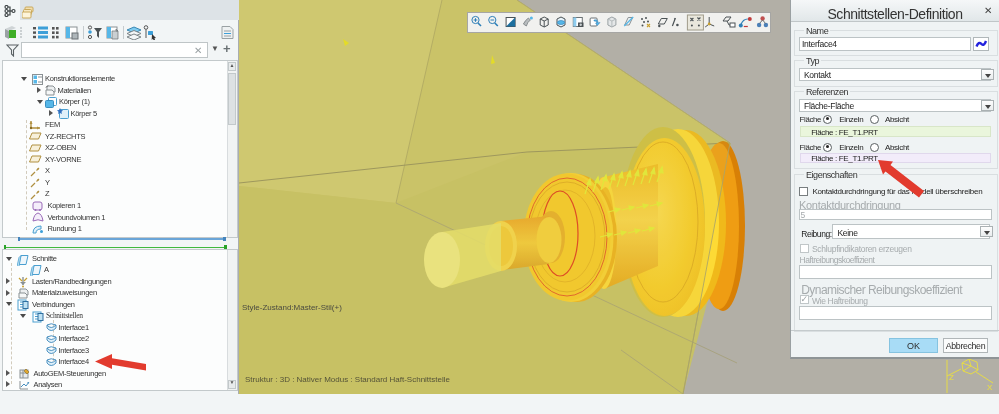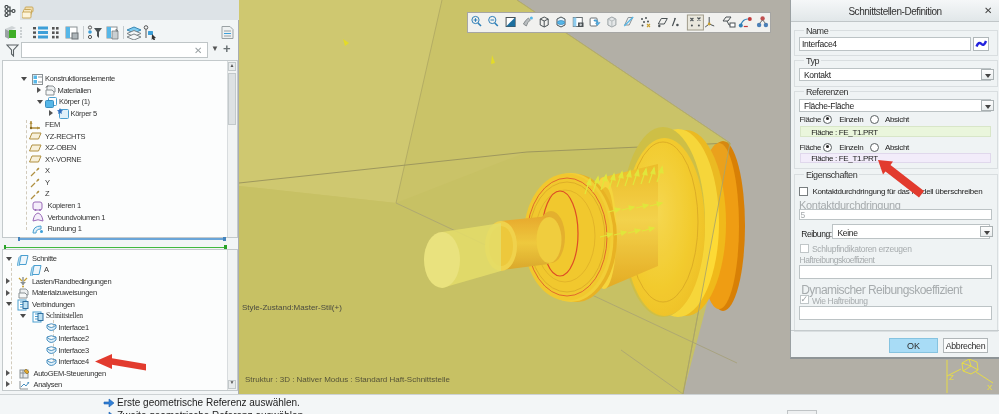--- a/index.html
+++ b/index.html
@@ -269,21 +269,21 @@
           <circle cx="297.9" cy="12" r="2.2" fill="#4a7fb8"></circle>
           <path d="M291.5,10.5 l3,-3.5 M297.5,10.5 l-2.8,-3.5" stroke="#6a7174"></path>
         </g>
     </svg>
   </div>
 
   <div class="abs" id="dialog" style="left:790px;top:0;width:209px;height:359px;
        background:#eff3f4;border-left:1px solid #9aa0a2;border-bottom:2px solid #8e9496;box-sizing:border-box;
        font-size:8.5px;letter-spacing:-0.3px;color:#2e2e2e;">
     <div class="abs" style="left:0;top:0;width:208px;height:22px;background:linear-gradient(#f5f7f8,#e1e7e9);border-bottom:1px solid #c0c6c8;box-sizing:border-box;"></div>
-    <div class="txt" style="left:0;top:6px;width:208px;text-align:center;font-size:10px;letter-spacing:-0.45px;color:#333;">Schnittstellen-Definition</div>
+    <div class="txt" style="left:0;top:6px;width:208px;text-align:center;font-size:14px;letter-spacing:-0.45px;color:#333;">Schnittstellen-Definition</div>
     <div class="txt" style="left:193px;top:5px;font-size:10px;color:#444;">✕</div>
 
     <div class="group" style="left:3px;top:30px;width:202px;height:24px;">
         <span class="glabel">Name</span>
       </div>
     <div class="abs field" style="left:8px;top:37px;width:172px;height:14px;"></div>
     <div class="txt" style="left:11px;top:39px;">Interface4</div>
     <div class="abs" style="left:182px;top:37px;width:16px;height:14px;background:#fff;border:1px solid #b0b7b9;box-sizing:border-box;">
       <svg width="14" height="12">
           <path d="M2.5,8.5 q2,-5.5 5,-2.5 q2.5,2.5 4.5,-3" fill="none" stroke="#2222dd" stroke-width="2.4"></path>
@@ -678,31 +678,20 @@
         <svg class="ticon" style="left:18px;" width="13" height="12">
             <path d="M2,10 V2 M2,10 H10" stroke="#8a9194" fill="none"></path>
             <path d="M3,8 l3,-3 l2,2 l3,-4" stroke="#4a90c0" fill="none"></path>
             <path d="M11,3 l-2,0.5 l1.5,1.5 z" fill="#4a90c0"></path>
           </svg>
         <span class="tlabel" style="left:33.5px;">Analysen</span>
         </div>
     </div>
   </div>
 
-  <div class="abs" id="statusbar" style="left:0;top:394px;width:999px;height:20px;background:#f3f6f7;border-top:1px solid #cdd2d4;box-sizing:border-box;">
-    <div class="txt" style="left:117px;top:2px;font-size:10px;">Erste geometrische Referenz auswählen.</div>
-    <div class="txt" style="left:117px;top:15px;font-size:10px;">Zweite geometrische Referenz auswählen.</div>
-    <svg class="abs" style="left:103px;top:3px;" width="12" height="10">
-        <path d="M1,4 h5 v-3 l5,4 l-5,4 v-3 h-5 z" fill="#2f7fd6" stroke="#1c5fae" stroke-width="0.6"></path>
-      </svg>
-    <svg class="abs" style="left:103px;top:16px;" width="12" height="10">
-        <path d="M1,4 h5 v-3 l5,4 l-5,4 v-3 h-5 z" fill="#2f7fd6" stroke="#1c5fae" stroke-width="0.6"></path>
-      </svg>
-    <div class="abs" style="left:787px;top:15px;width:30px;height:10px;background:#eef0f1;border:1px solid #c0c4c6;box-sizing:border-box;"></div>
-  </div>
 
   <svg class="abs" style="left:90px;top:348px;z-index:30;" width="65" height="28" viewBox="0 0 65 28">
     <polygon points="5,13.5 22,6 22,10.3 56,16 56,22.5 22,16.8 22,21" fill="#e23b2e"></polygon>
   </svg>
   <svg class="abs" style="left:862px;top:153px;z-index:30;" width="70" height="52" viewBox="0 0 70 52">
     <polygon points="16,7 31,8.5 28.5,12 62,38 57,44.5 23.5,18.5 21,21.5" fill="#e23b2e"></polygon>
   </svg>
 
 </div>
 

